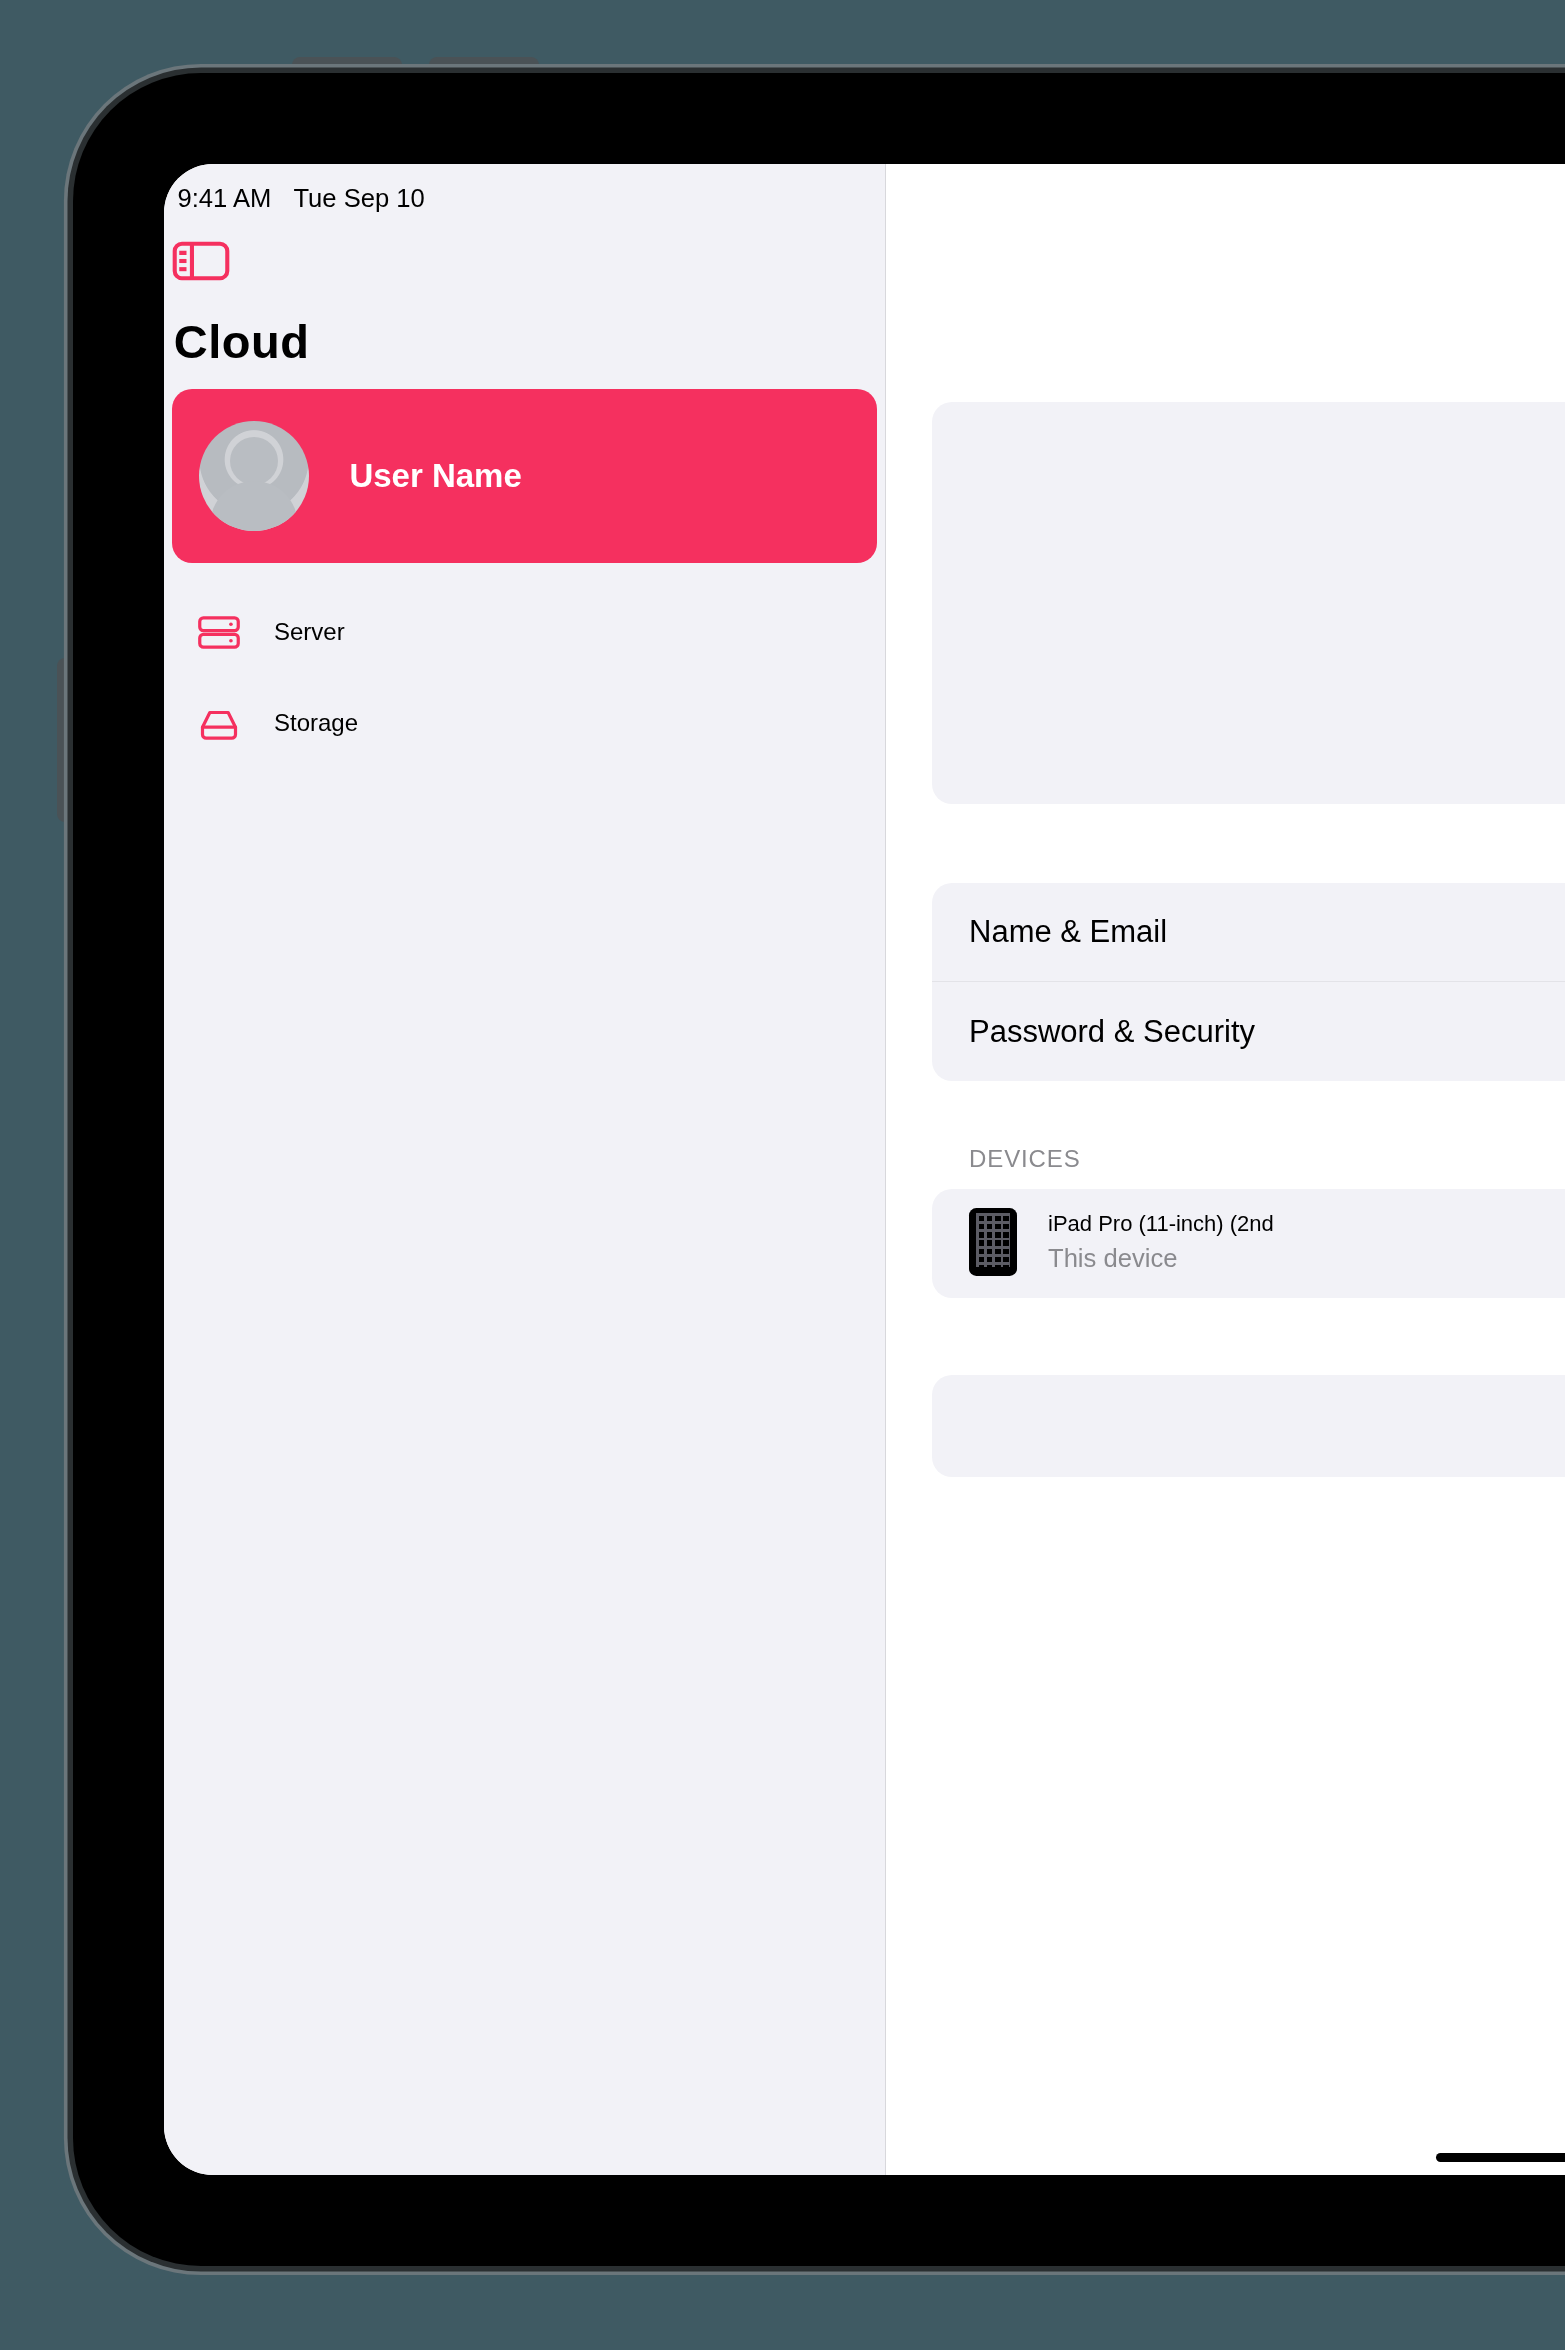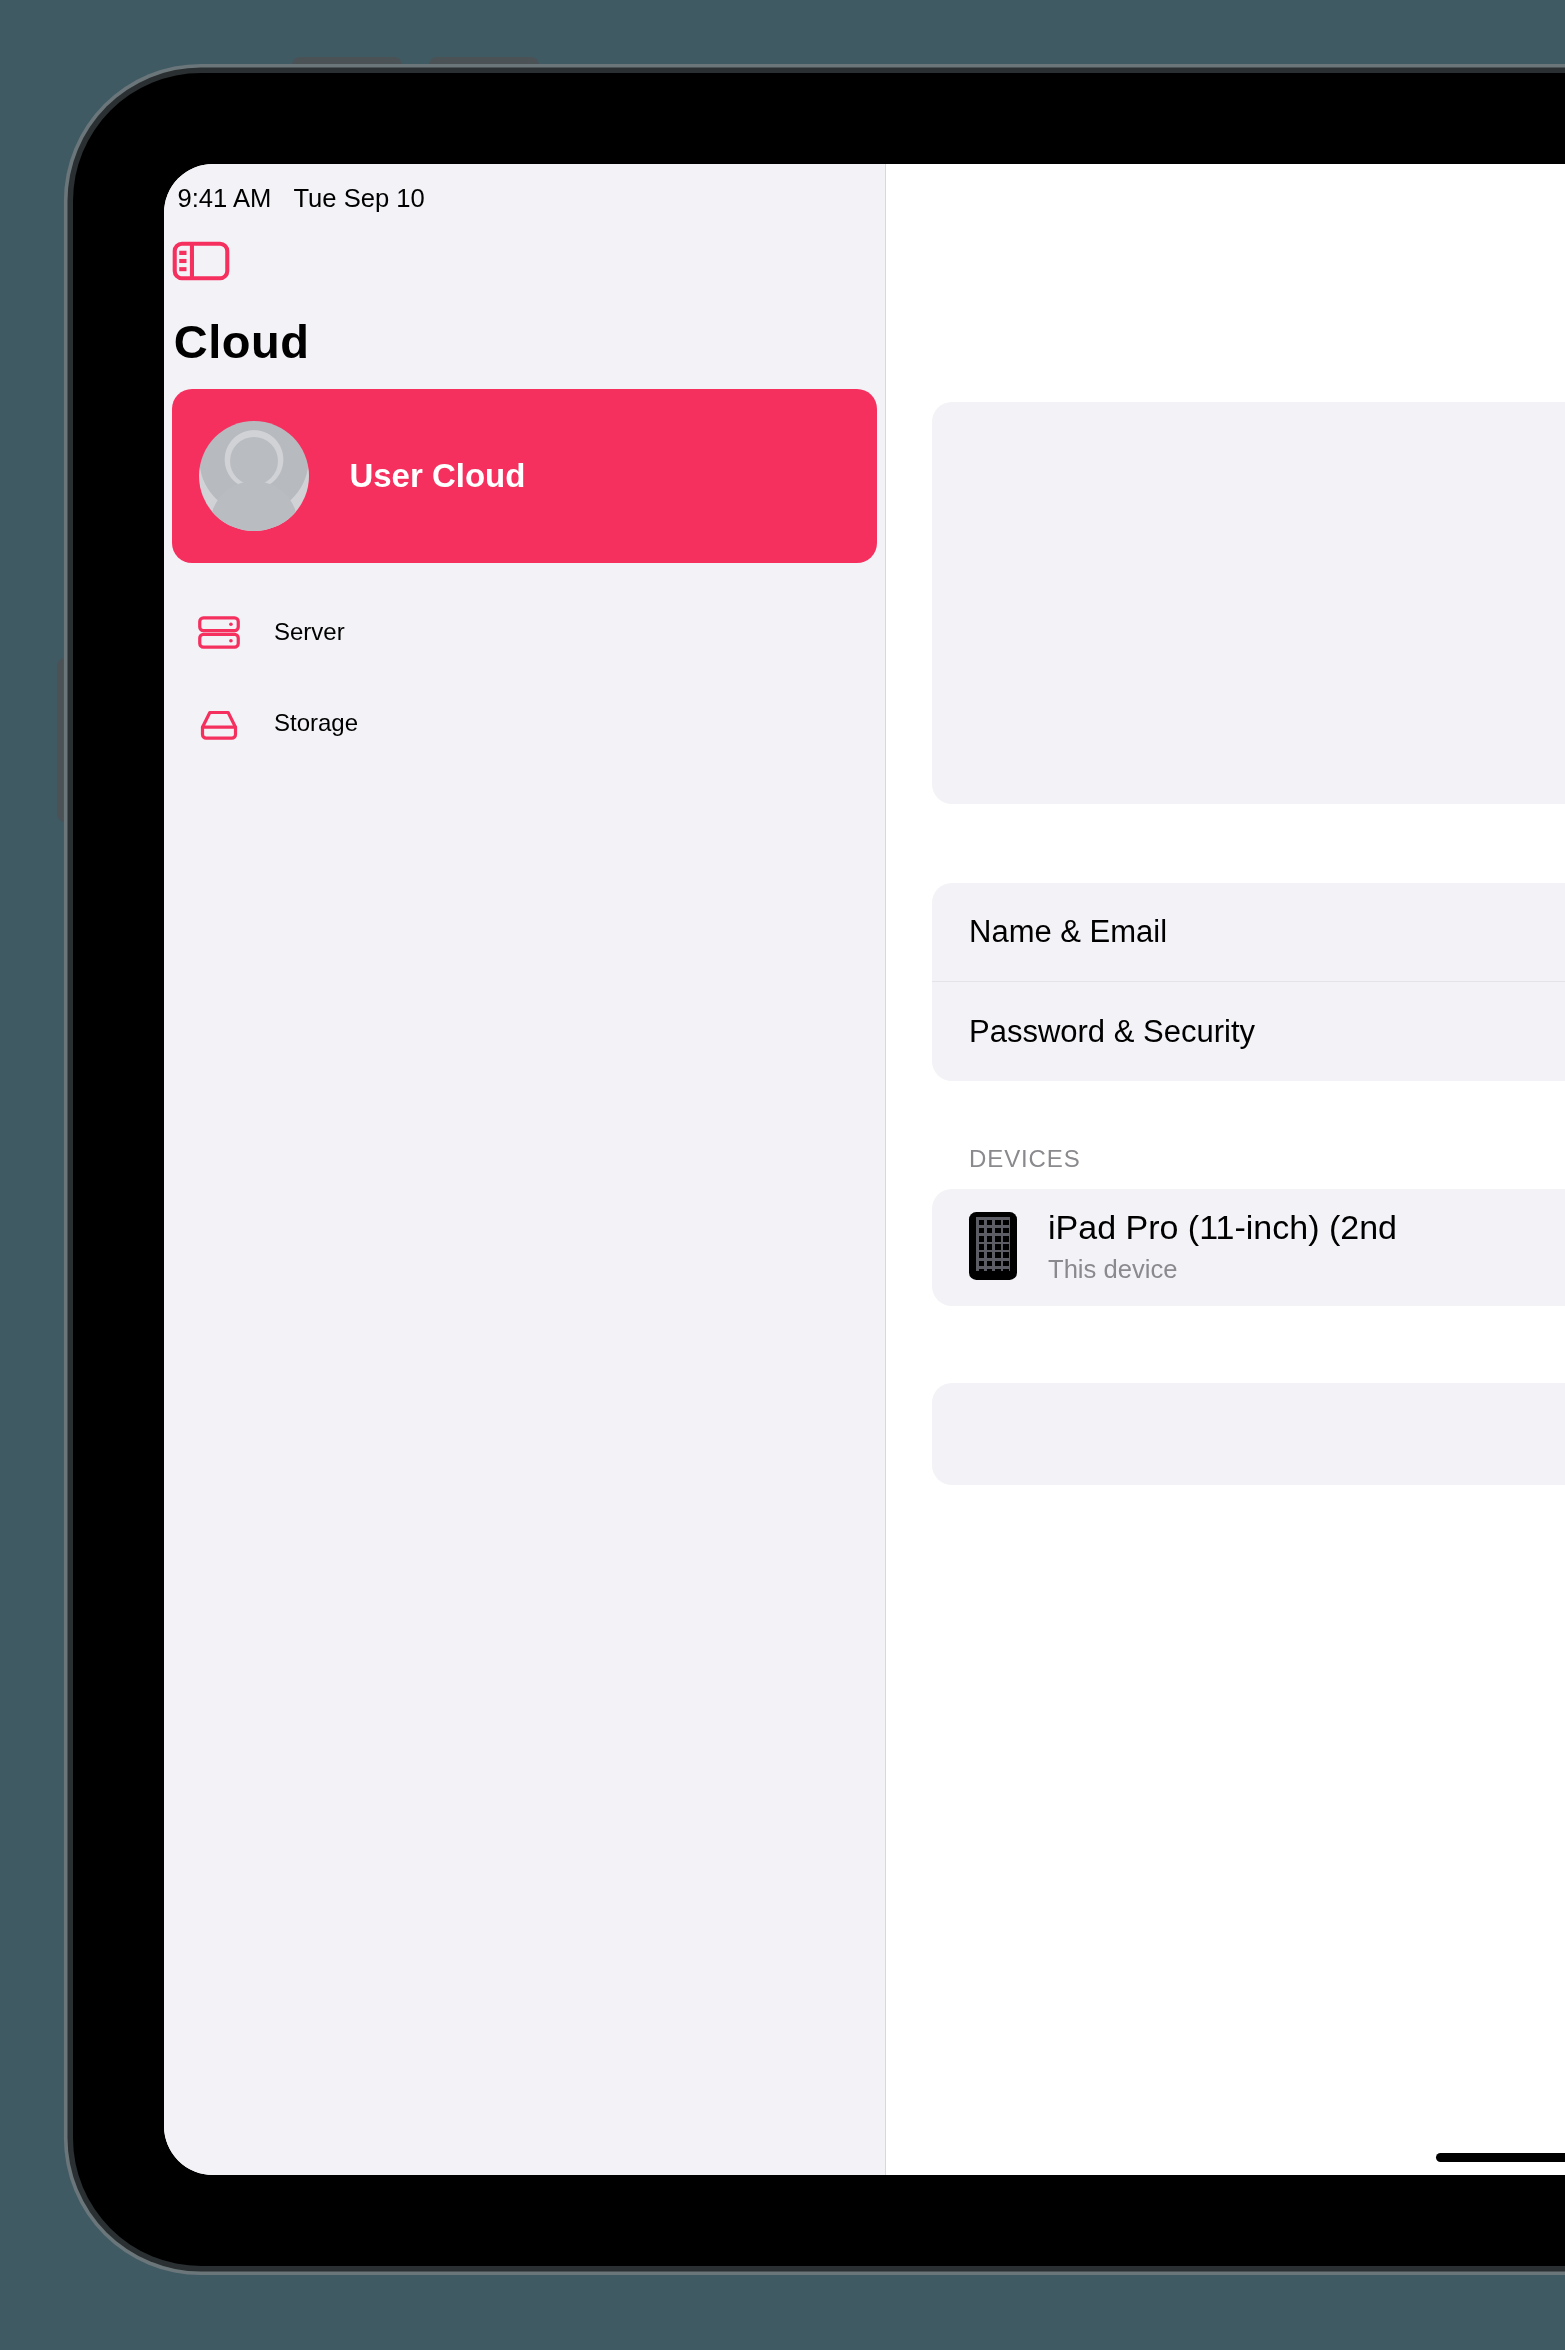--- a/index.html
+++ b/index.html
@@ -208,21 +208,21 @@
   }
   .device-glyph::after {
     content: "";
     position: absolute;
     inset: 5.5px 7.3px 9.1px 7.3px;
     background-image:
       repeating-linear-gradient(#5c5c64 0 2.7px, transparent 2.7px 8.2px),
       repeating-linear-gradient(90deg, #5c5c64 0 2.7px, transparent 2.7px 8.2px);
     background-size: 100% 100%;
   }
-  .device-name { font-size: 34px; color: var(--text-primary); line-height: 1.15; }
+  .device-name { font-size: 22px; color: var(--text-primary); line-height: 1.15; }
   .device-sub  { font-size: 25.6px; color: var(--text-secondary); margin-top: 8px; }
 
   .group.blank { margin-top: 77px; height: 102px; }
 
   .home-indicator {
     position: absolute;
     bottom: 12.8px;
     left: 50%;
     transform: translateX(-20%);
     width: 475px;
@@ -262,21 +262,21 @@
         </svg>
       </div>
 
       <div class="sidebar-title">Cloud</div>
 
       <div class="sidebar-list">
         <div class="sidebar-item user">
           <span class="icon">
             <span class="avatar"></span>
           </span>
-          <span>User Cloud</span>
+          <span>User Name</span>
         </div>
 
         <div class="sidebar-item">
           <span class="icon">
             <svg viewBox="0 0 48 40" width="44" height="37" fill="none" stroke="currentColor" stroke-width="3.5" stroke-linecap="round">
               <rect x="3" y="4" width="42" height="14" rx="4"></rect>
               <rect x="3" y="22" width="42" height="14" rx="4"></rect>
               <circle cx="37" cy="11" r="2" fill="currentColor" stroke="none"></circle>
               <circle cx="37" cy="29" r="2" fill="currentColor" stroke="none"></circle>
             </svg>

